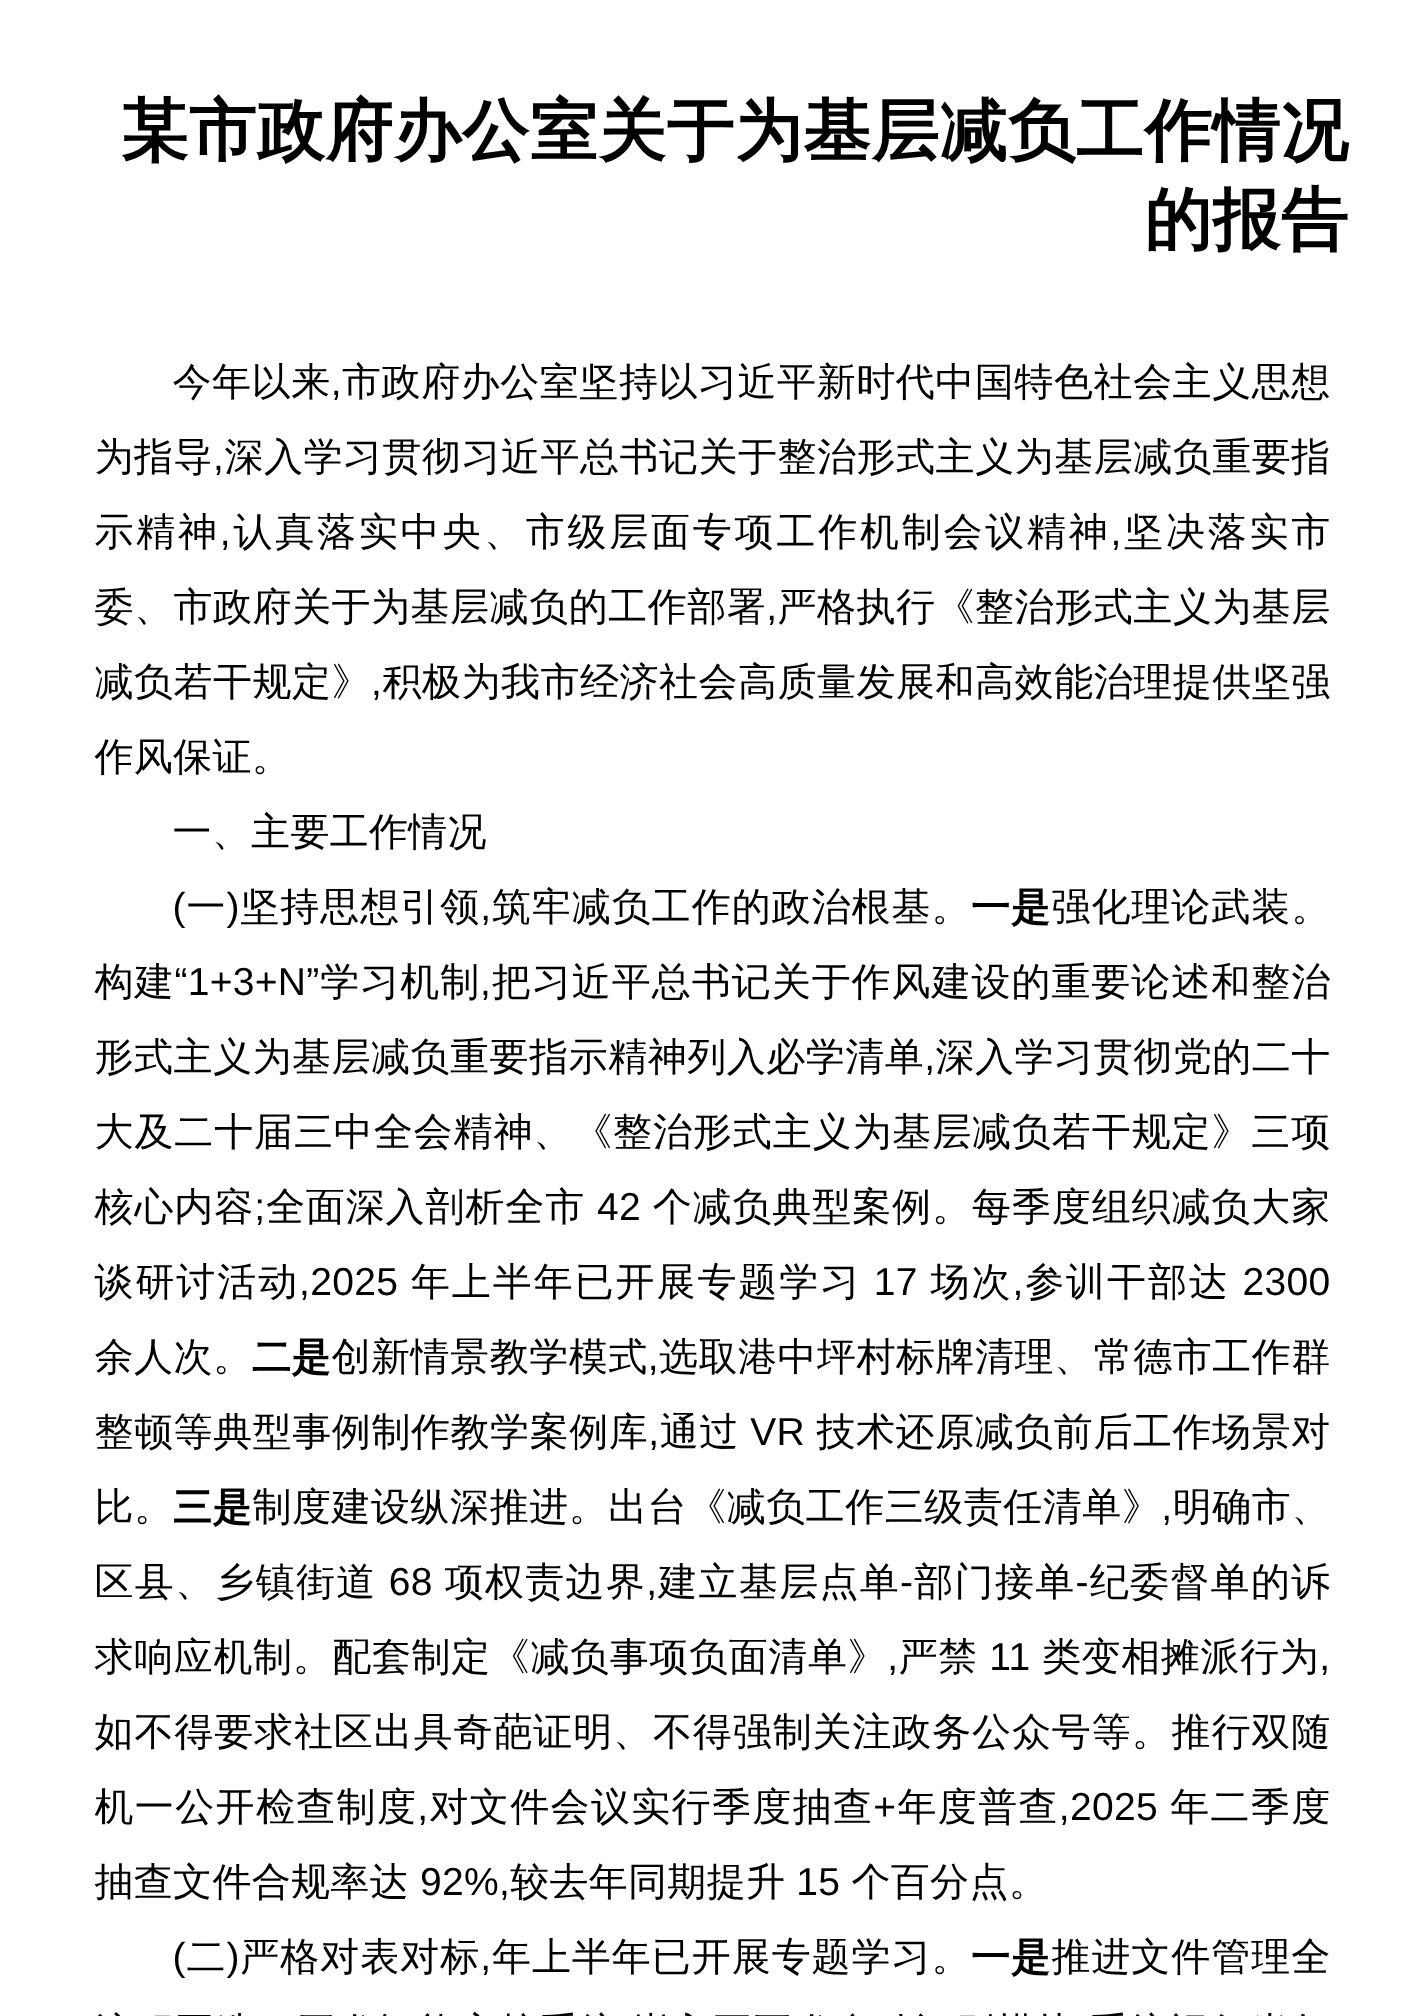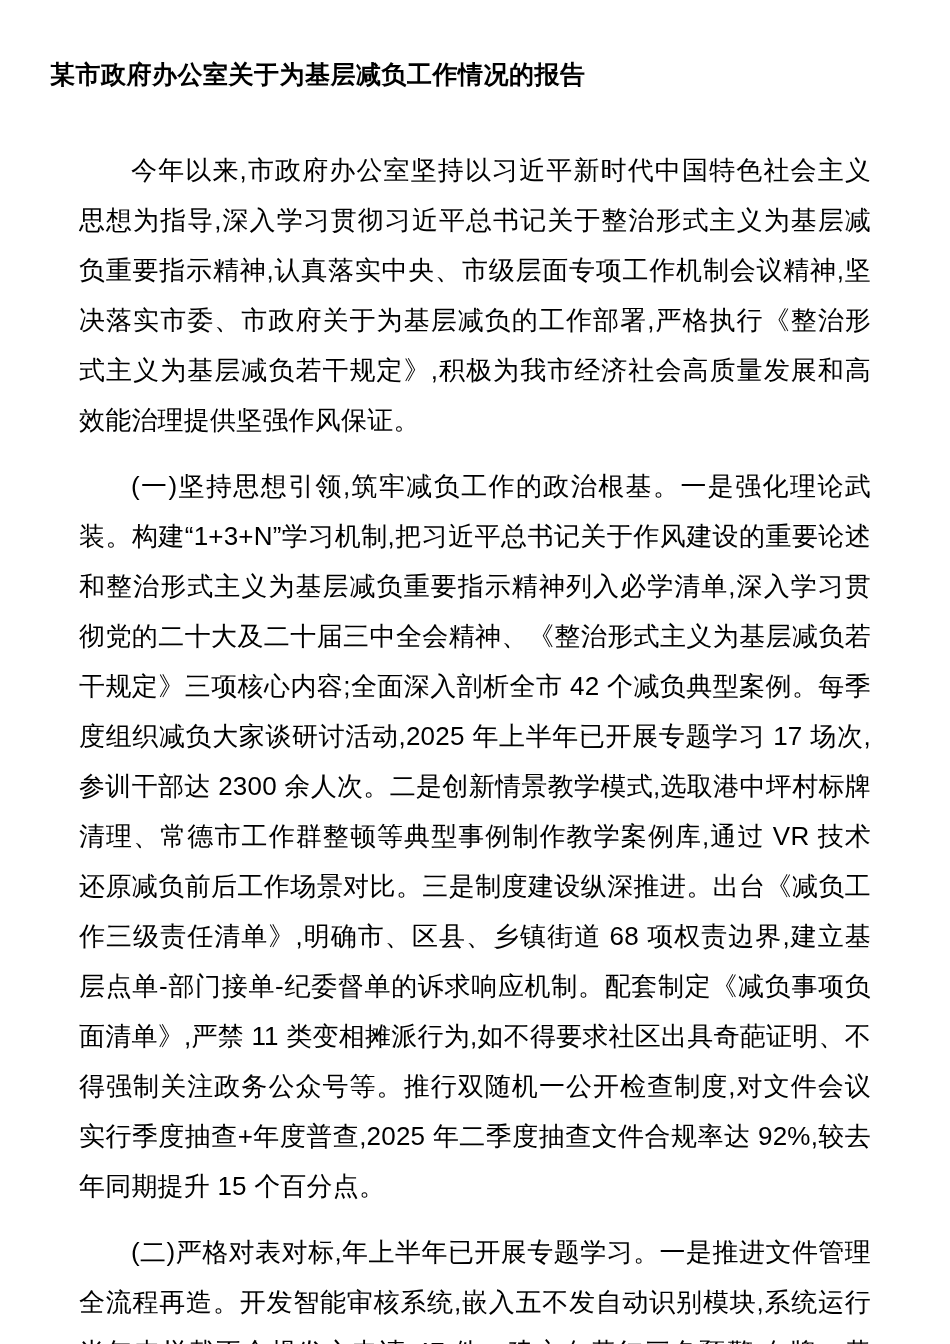--- a/index.html
+++ b/index.html
@@ -12,53 +12,54 @@
     width: 950px;
     height: 1344px;
     background: #ffffff;
     color: #000000;
     font-family: "Liberation Sans", "DejaVu Sans", sans-serif;
     overflow: hidden;
     box-sizing: border-box;
   }
   .title {
     margin: 58px 50px 0 50px;
-    font-size: 25px;
+    font-size: 45px;
     font-weight: bold;
     line-height: 1.3;
-    text-align: left;
+    text-align: right;
     letter-spacing: 0.5px;
   }
   .doc-body {
     margin: 54px 63px 0 63px;
     font-size: 26px;
     line-height: 50px;
     text-align: justify;
     letter-spacing: 0.2px;
   }
   .doc-body p {
-    margin: 16px;
+    margin: 0;
     padding: 0;
     text-indent: 2em;
     word-break: break-all;
   }
   .bold {
-    font-weight: normal;
+    font-weight: bold;
   }
 </style>
 </head>
 <body>
 
 <div class="page">
 
   <h1 class="title">某市政府办公室关于为基层减负工作情况的报告</h1>
 
   <div class="doc-body">
 
     <p><span>今年以来,市政府办公室坚持以习近平新时代中国特色社会主义思想为指导,深入学习贯彻习近平总书记关于整治形式主义为基层减负重要指示精神,认真落实中央、市级层面专项工作机制会议精神,坚决落实市委、市政府关于为基层减负的工作部署,严格执行《整治形式主义为基层减负若干规定》,积极为我市经济社会高质量发展和高效能治理提供坚强作风保证。</span></p>
 
+    <p><span>一、主要工作情况</span></p>
 
     <p><span>(一)坚持思想引领,筑牢减负工作的政治根基。</span><span class="bold">一是</span><span>强化理论武装。构建“1+3+N”学习机制,把习近平总书记关于作风建设的重要论述和整治形式主义为基层减负重要指示精神列入必学清单,深入学习贯彻党的二十大及二十届三中全会精神、《整治形式主义为基层减负若干规定》三项核心内容;全面深入剖析全市 42 个减负典型案例。每季度组织减负大家谈研讨活动,2025 年上半年已开展专题学习 17 场次,参训干部达 2300 余人次。</span><span class="bold">二是</span><span>创新情景教学模式,选取港中坪村标牌清理、常德市工作群整顿等典型事例制作教学案例库,通过 VR 技术还原减负前后工作场景对比。</span><span class="bold">三是</span><span>制度建设纵深推进。出台《减负工作三级责任清单》,明确市、区县、乡镇街道 68 项权责边界,建立基层点单-部门接单-纪委督单的诉求响应机制。配套制定《减负事项负面清单》,严禁 11 类变相摊派行为,如不得要求社区出具奇葩证明、不得强制关注政务公众号等。推行双随机一公开检查制度,对文件会议实行季度抽查+年度普查,2025 年二季度抽查文件合规率达 92%,较去年同期提升 15 个百分点。</span></p>
 
     <p><span>(二)严格对表对标,年上半年已开展专题学习。</span><span class="bold">一是</span><span>推进文件管理全流程再造。开发智能审核系统,嵌入五不发自动识别模块,系统运行半年来拦截不合规发文申请 47 件。建立白黄红三色预警,白牌、黄牌、红牌。2025 年 1-6 月</span></p>
 
   </div>
 </div>
 
 </body></html>

